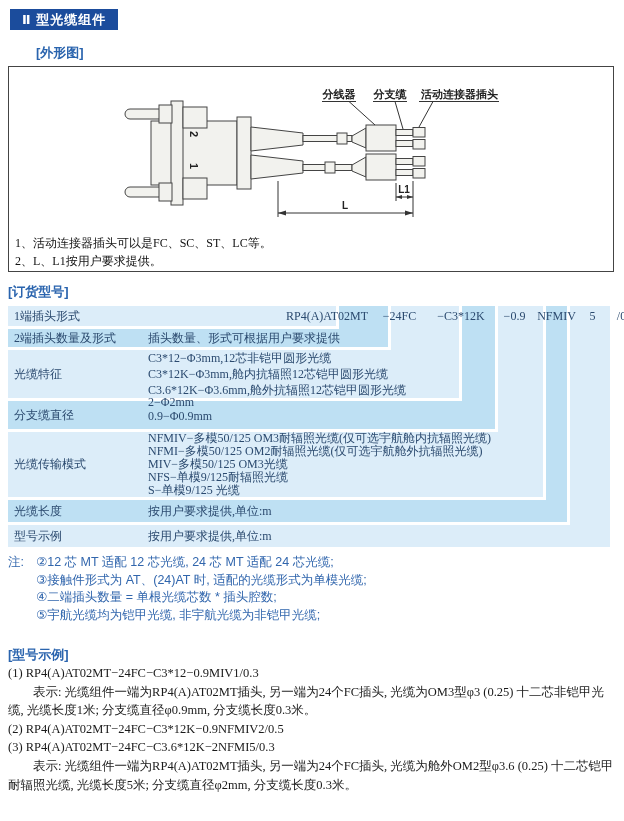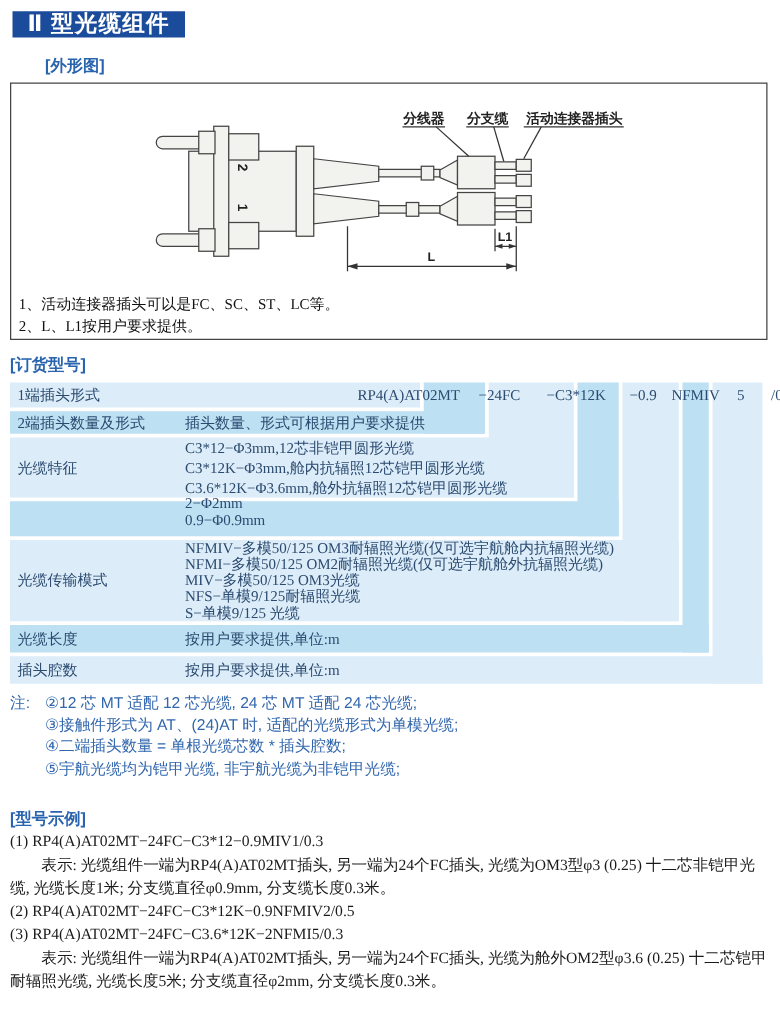--- a/index.html
+++ b/index.html
@@ -1,20 +1,20 @@
 <!DOCTYPE html>
 <html><head>
 <meta charset="utf-8">
 <style>
   html,body{margin:0;padding:0;background:#fff;}
   .page{position:relative;width:624px;height:821px;background:#fff;overflow:hidden;
         font-family:"Liberation Serif","DejaVu Serif",serif;color:#1a1a1a;}
   .badge{position:absolute;left:10px;top:9px;background:#1b4c9c;color:#fff;
          font-family:"Liberation Sans","DejaVu Sans",sans-serif;font-weight:bold;
-         font-size:18px;line-height:21px;padding:0 12px;letter-spacing:1px;}
+         font-size:13px;line-height:21px;padding:0 12px;letter-spacing:1px;}
   .sec-h{position:absolute;left:8px;font-family:"Liberation Sans","DejaVu Sans",sans-serif;
          font-size:13px;font-weight:600;color:#2a64ae;}
   .outline-box{position:absolute;left:8px;top:66px;width:604px;height:204px;border:1px solid #444;background:#fff;}
   .outline-box svg{position:absolute;left:0;top:4px;}
   .box-note{position:absolute;left:6px;font-size:12px;color:#111;}
   
   .otable{position:absolute;left:8px;top:306px;width:606px;height:244px;font-size:12px;color:#2b4a6f;}
   .band{position:absolute;}
   .L{background:#dcedf9;}
   .D{background:#bee0f3;}
@@ -145,23 +145,24 @@
     <div class="code" style="left:331px;width:49px;">−24FC</div>
     <div class="code" style="left:383px;width:68px;">−C3*12K</div>
     <div class="code" style="left:454px;width:33px;">−0.9</div>
     <div class="code" style="left:490px;width:45px;">NFMIV</div>
     <div class="code" style="left:538px;width:21px;">5</div>
     <div class="code" style="left:562px;width:40px;">/0.3</div>
 
     <div class="rlabel" style="top:0;height:20px;">1端插头形式</div>
     <div class="rlabel" style="top:23px;height:18px;">2端插头数量及形式</div>
     <div class="rlabel" style="top:44px;height:48px;">光缆特征</div>
+    <div class="rlabel" style="top:95px;height:28px;">分支缆直径</div>
     <div class="rlabel" style="top:126px;height:65px;">光缆传输模式</div>
     <div class="rlabel" style="top:194px;height:22px;">光缆长度</div>
-    <div class="rlabel" style="top:219px;height:22px;">插头腔数</div>
+    <div class="rlabel" style="top:219px;height:22px;">型号示例</div>
 
     <div class="rcont" style="top:23px;height:18px;">插头数量、形式可根据用户要求提供</div>
     <div class="rcont lh16" style="top:44px;height:48px;">C3*12−Φ3mm,12芯非铠甲圆形光缆
 C3*12K−Φ3mm,舱内抗辐照12芯铠甲圆形光缆
 C3.6*12K−Φ3.6mm,舱外抗辐照12芯铠甲圆形光缆</div>
     <div class="rcont lh14" style="top:95px;height:16px;">2−Φ2mm
 0.9−Φ0.9mm</div>
     <div class="rcont lh13" style="top:126px;height:65px;">NFMIV−多模50/125 OM3耐辐照光缆(仅可选宇航舱内抗辐照光缆)
 NFMI−多模50/125 OM2耐辐照光缆(仅可选宇航舱外抗辐照光缆)
 MIV−多模50/125 OM3光缆

